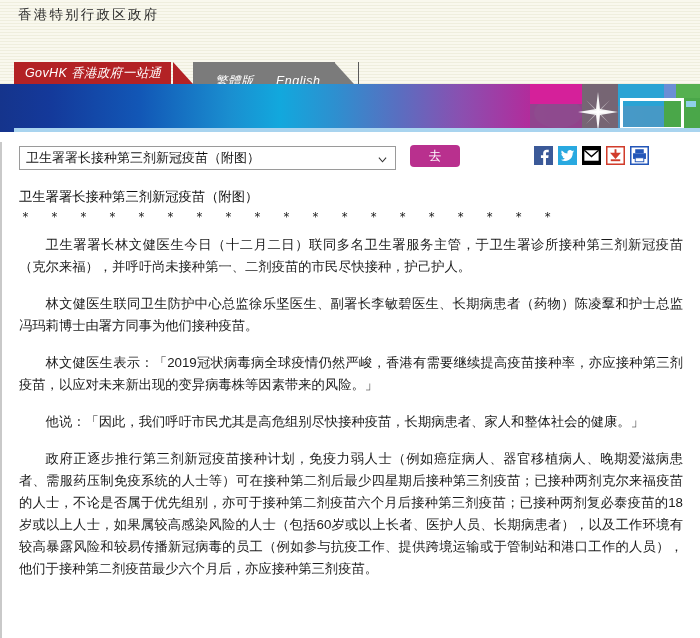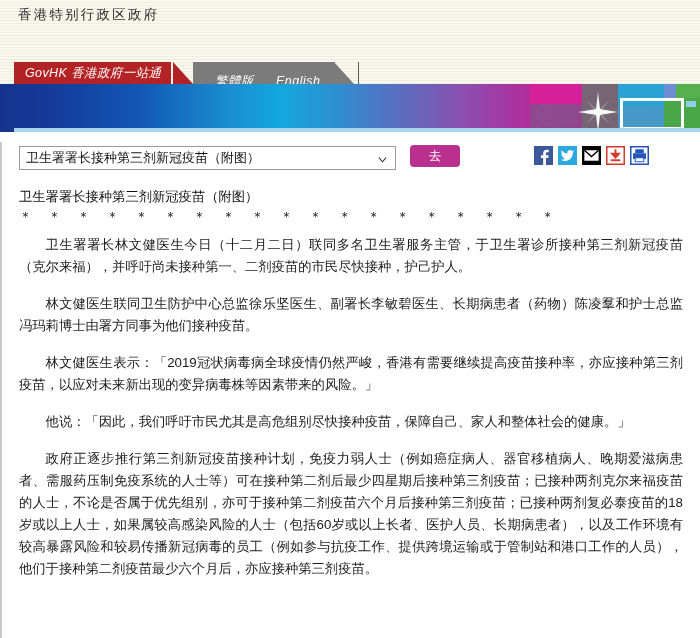--- a/index.html
+++ b/index.html
@@ -336,17 +336,17 @@
     </div>
   </div>
 
   <div id="article">
     <div id="article-title">卫生署署长接种第三剂新冠疫苗（附图）</div>
     <div id="asterisks">＊ ＊ ＊ ＊ ＊ ＊ ＊ ＊ ＊ ＊ ＊ ＊ ＊ ＊ ＊ ＊ ＊ ＊ ＊</div>
 
     <p class="para">卫生署署长林文健医生今日（十二月二日）联同多名卫生署服务主管，于卫生署诊所接种第三剂新冠疫苗（克尔来福），并呼吁尚未接种第一、二剂疫苗的市民尽快接种，护己护人。</p>
     <p class="para">林文健医生联同卫生防护中心总监徐乐坚医生、副署长李敏碧医生、长期病患者（药物）陈凌羣和护士总监冯玛莉博士由署方同事为他们接种疫苗。</p>
     <p class="para">林文健医生表示：「2019冠状病毒病全球疫情仍然严峻，香港有需要继续提高疫苗接种率，亦应接种第三剂疫苗，以应对未来新出现的变异病毒株等因素带来的风险。」</p>
-    <p class="para">他说：「因此，我们呼吁市民尤其是高危组别尽快接种疫苗，保障自己、家人和整体社会的健康。」</p>
+    <p class="para">他说：「因此，我们呼吁市民尤其是高危组别尽快接种疫苗，长期病患者、家人和整体社会的健康。」</p>
     <p class="para">政府正逐步推行第三剂新冠疫苗接种计划，免疫力弱人士（例如癌症病人、器官移植病人、晚期爱滋病患者、需服药压制免疫系统的人士等）可在接种第二剂后最少四星期后接种第三剂疫苗；已接种两剂克尔来福疫苗的人士，不论是否属于优先组别，亦可于接种第二剂疫苗六个月后接种第三剂疫苗；已接种两剂复必泰疫苗的18岁或以上人士，如果属较高感染风险的人士（包括60岁或以上长者、医护人员、长期病患者），以及工作环境有较高暴露风险和较易传播新冠病毒的员工（例如参与抗疫工作、提供跨境运输或于管制站和港口工作的人员），他们于接种第二剂疫苗最少六个月后，亦应接种第三剂疫苗。</p>
 
   </div>
 </div>
 
 </body></html>

